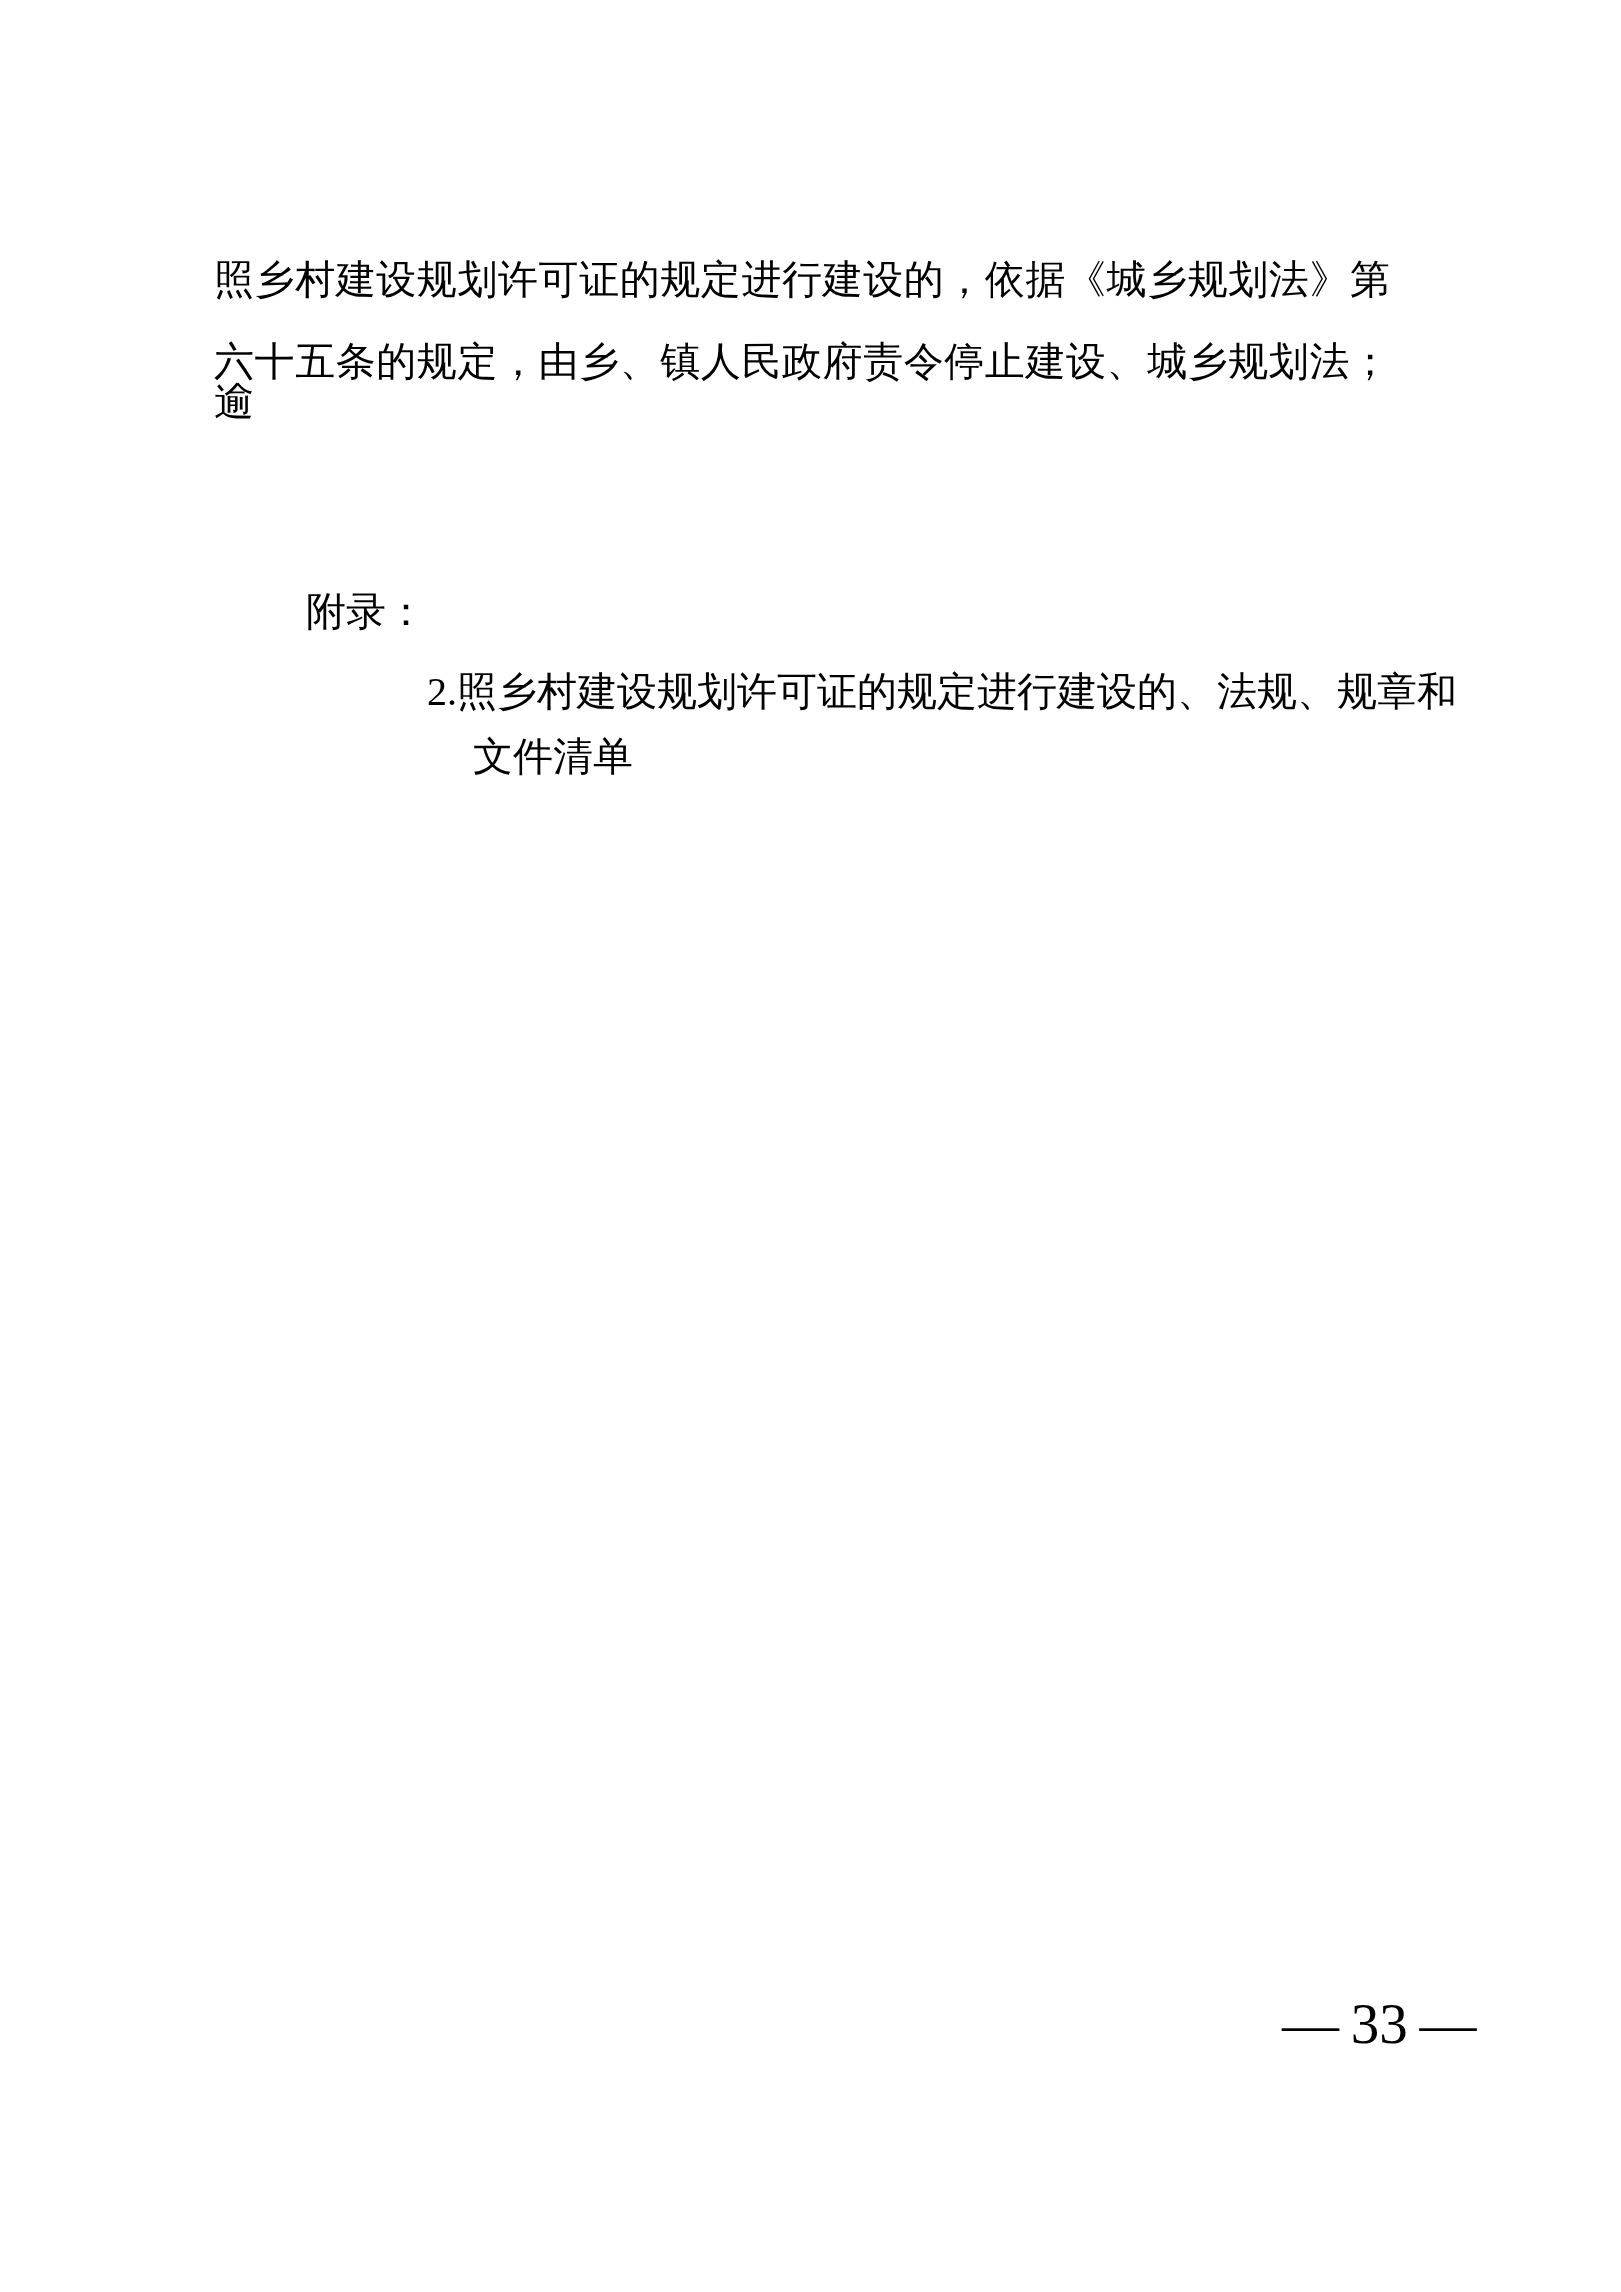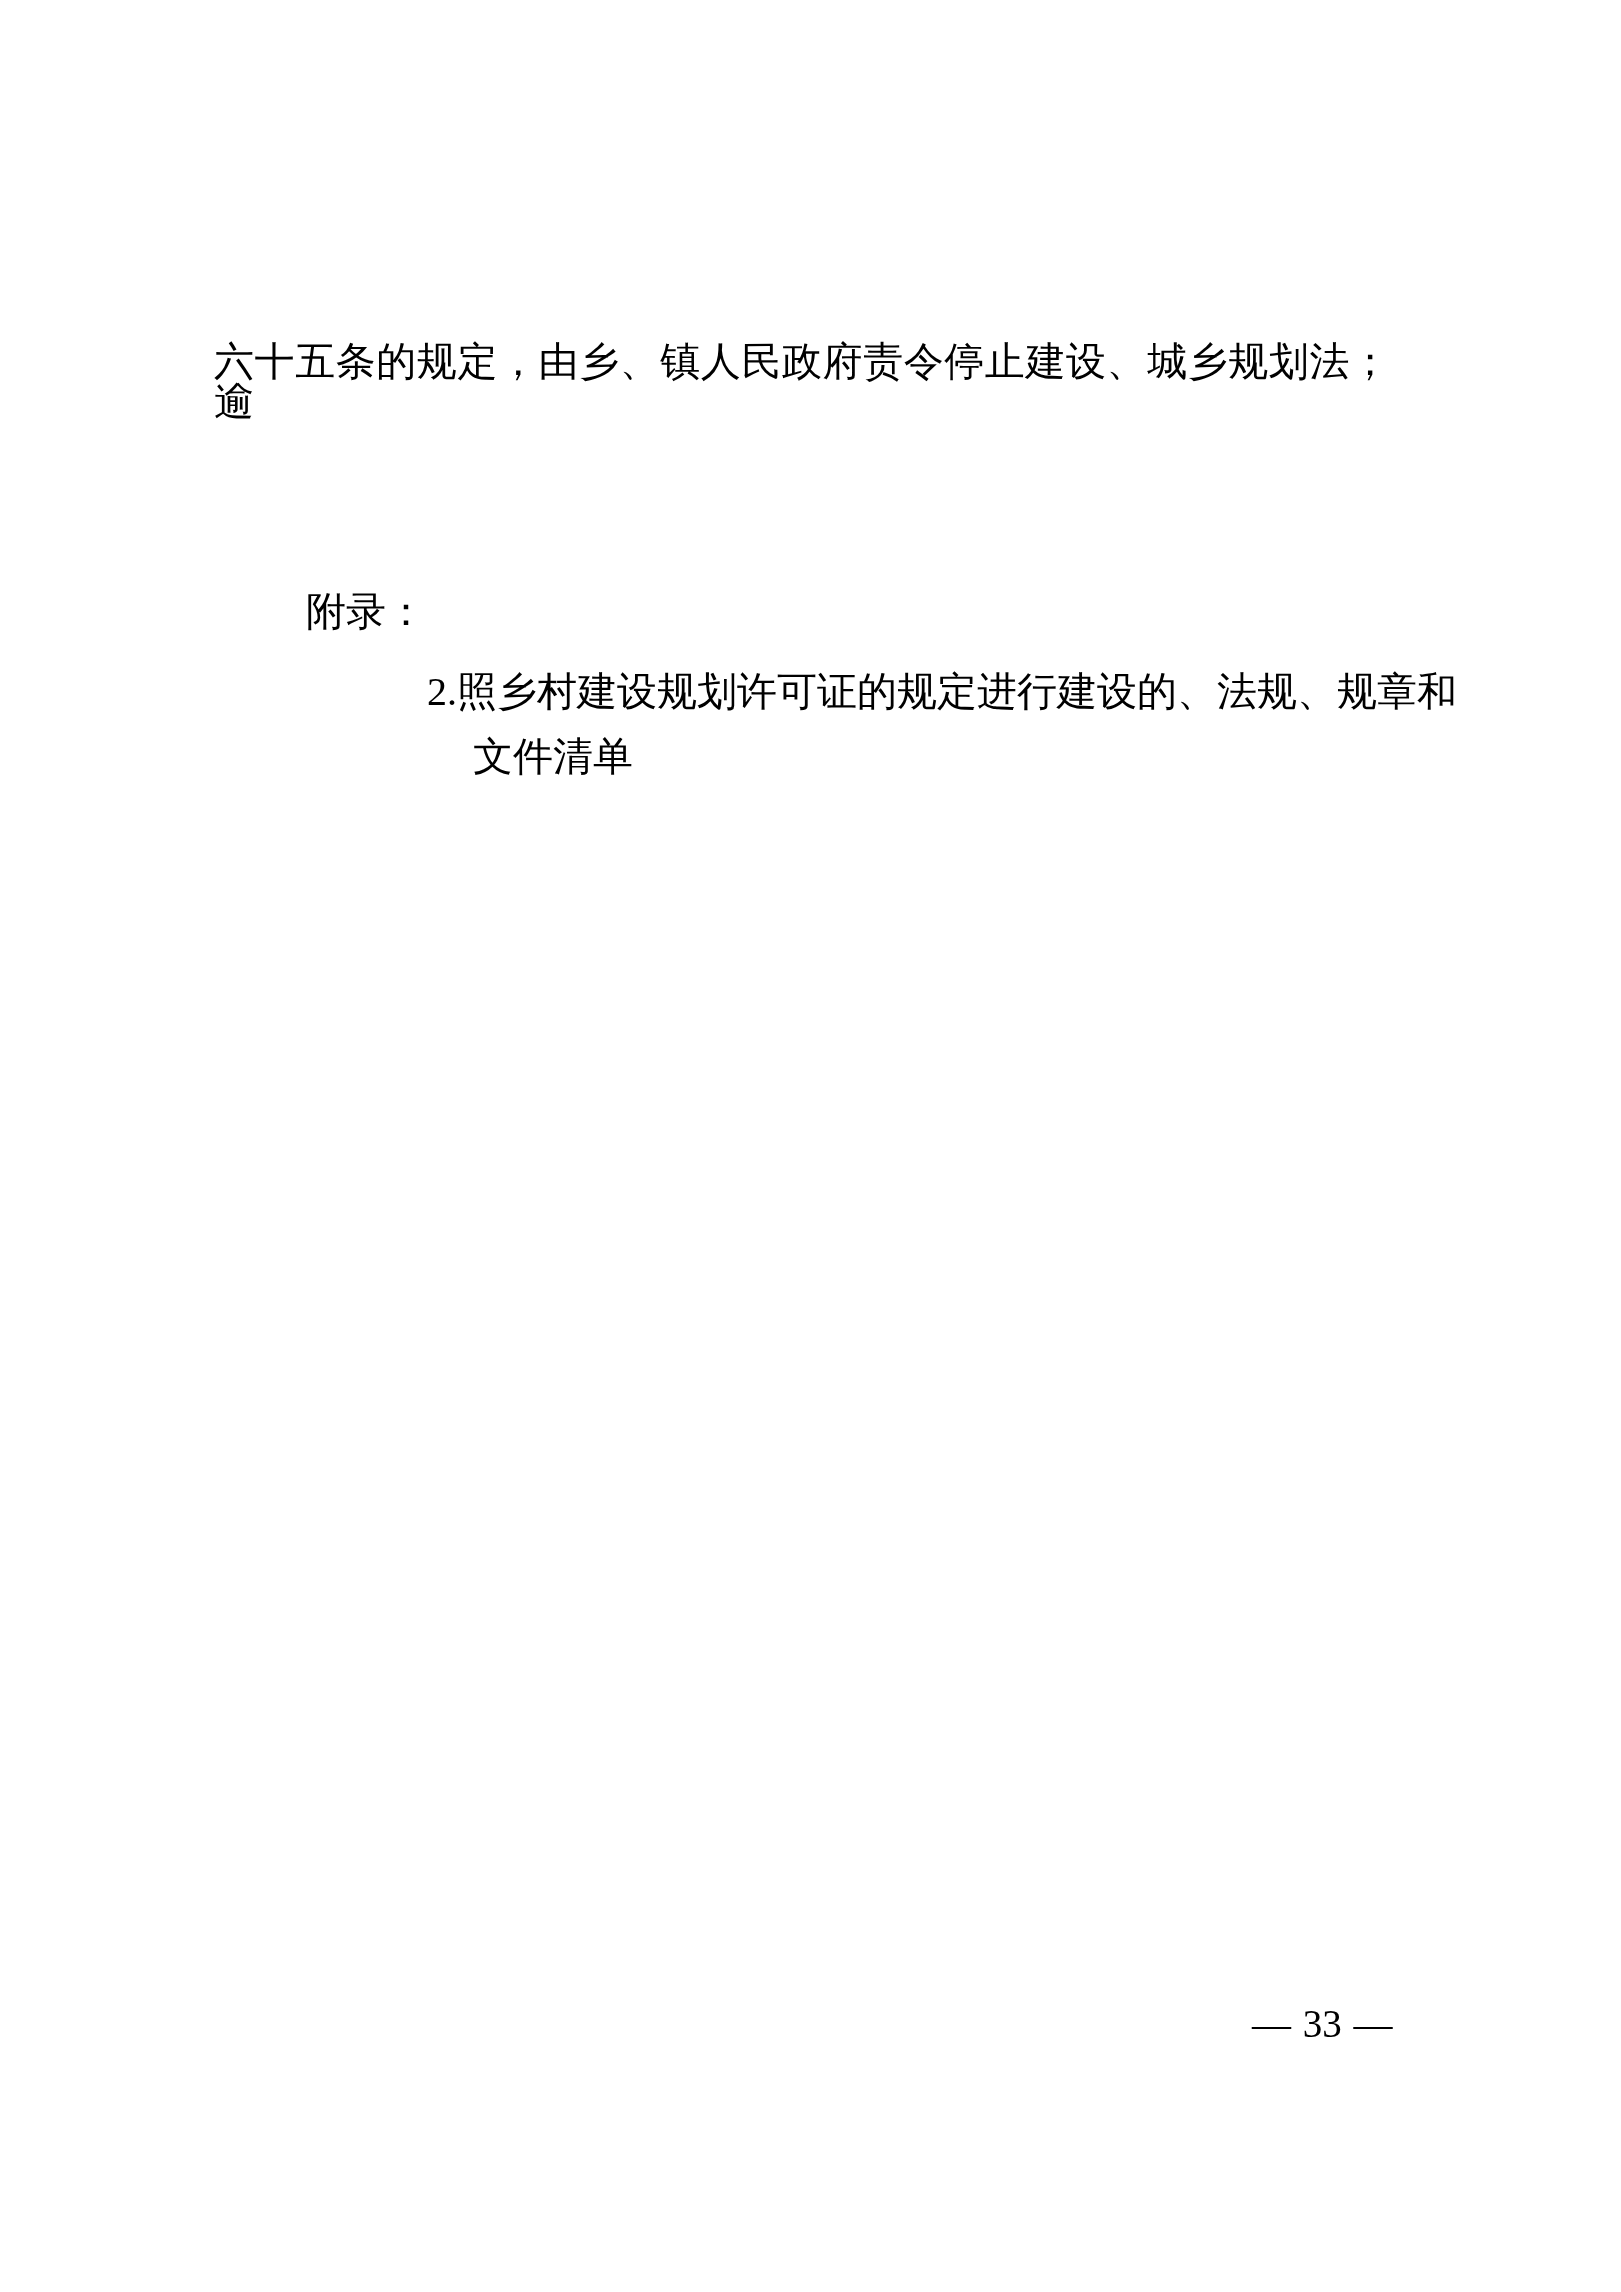--- a/index.html
+++ b/index.html
@@ -34,35 +34,36 @@
     .body-line-2 { left: 214px; top: 342px; }
     .body-line-3 { left: 214px; top: 424px; }
 
     .appendix-label      { left: 306px; top: 592px; }
     .appendix-item-1     { left: 427px; top: 592px; }
     .appendix-item-2a    { left: 427px; top: 672px; }
     .appendix-item-2b    { left: 473px; top: 737px; }
 
     .page-footer {
       position: absolute;
-      left: 1252px;
+      left: 1282px;
       top: 2002px;
-      font-size: 39px;
+      font-size: 57px;
       line-height: 43px;
       white-space: nowrap;
     }
     .page-footer .num {
       margin: 0 11.8px;
     }
   </style>
 </head>
 <body>
 
 <div class="page">
 
+  <div class="t just body-line-1">照乡村建设规划许可证的规定进行建设的，依据《城乡规划法》第</div>
 
   <div class="t just body-line-2">六十五条的规定，由乡、镇人民政府责令停止建设、城乡规划法；逾</div>
 
 
   <div class="t appendix-label">附录：</div>
 
 
   <div class="t appendix-item-2a">
     <span>2.</span><span>照乡村建设规划许可证的规定进行建设的、法规、规章和</span>
   </div>

